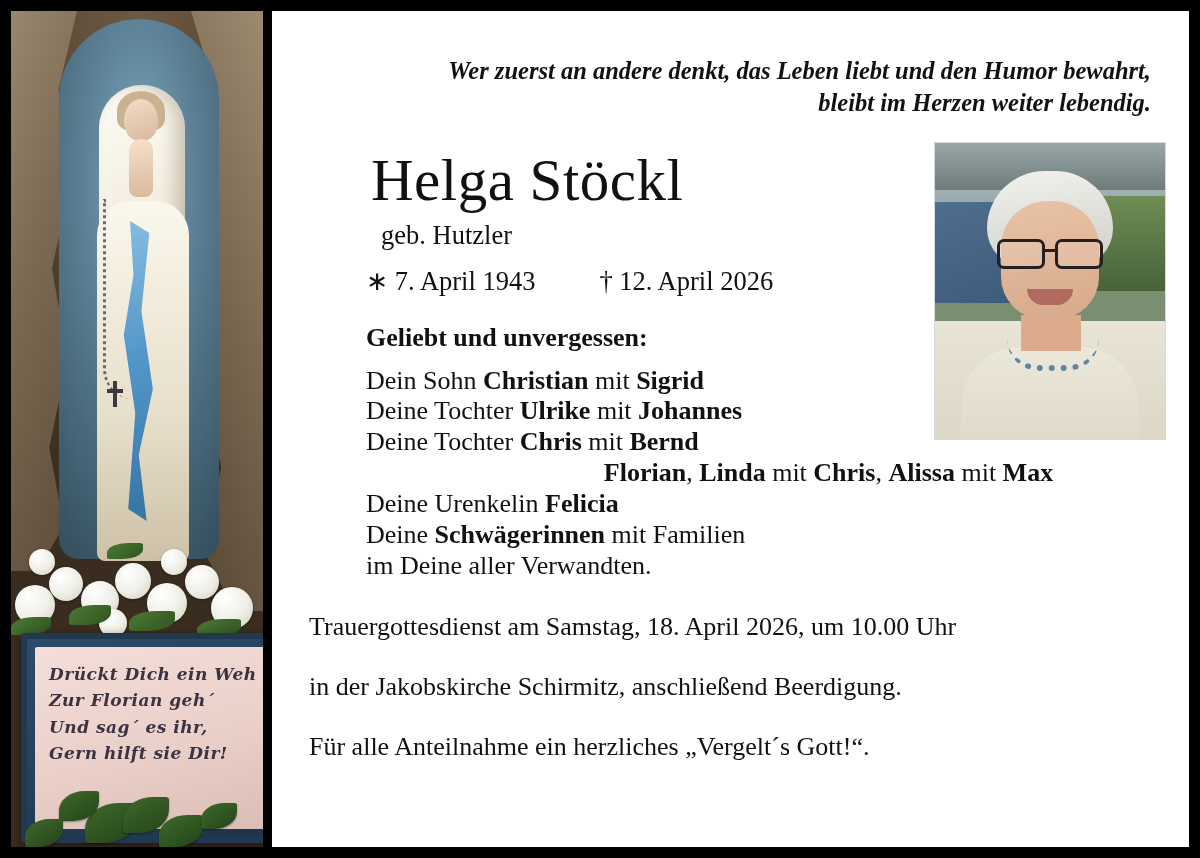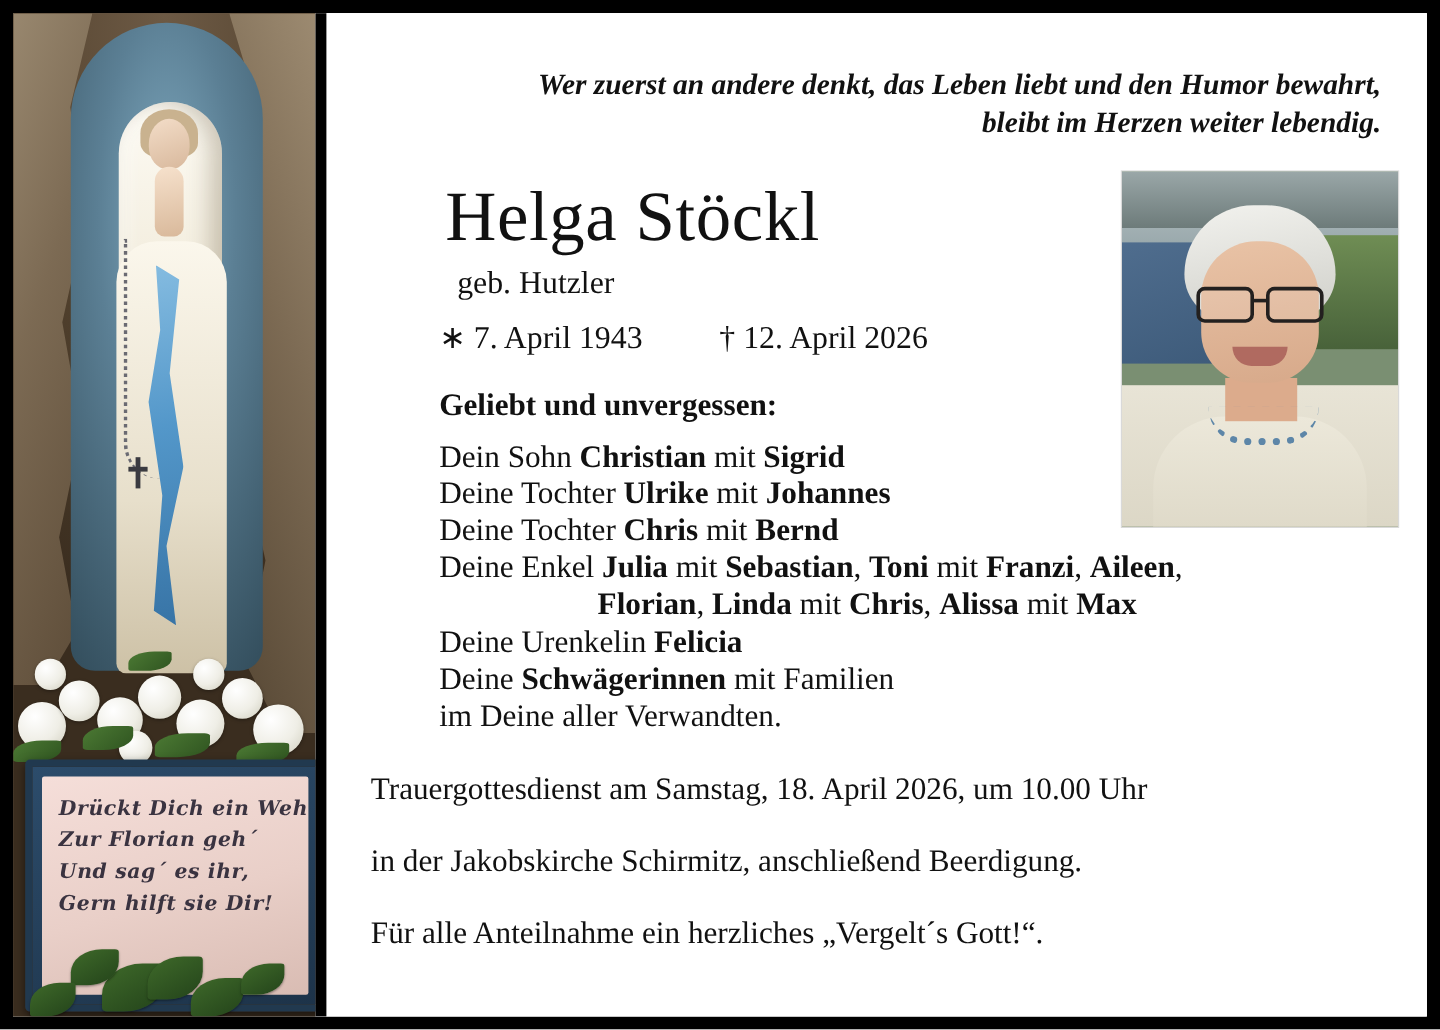--- a/index.html
+++ b/index.html
@@ -159,20 +159,21 @@
   }
   .plaque {
     position: absolute;
     left: 10px; top: 622px;
     width: 238px; height: 198px;
     background: linear-gradient(160deg, #2c4c6b 0%, #1d3349 100%);
     border: 6px solid #21394f;
     border-radius: 4px;
     z-index: 10;
     box-shadow: 0 3px 8px rgba(0,0,0,0.5);
+    padding-left: 48px;
   }
   .plaque-inner {
     position: absolute;
     inset: 8px;
     background: linear-gradient(165deg, #f5ded9 0%, #e9cfc8 55%, #d9bcb3 100%);
     border-radius: 2px;
     padding: 14px 10px 0 14px;
     box-sizing: border-box;
   }
   .plaque-line {
@@ -329,21 +330,21 @@
     margin: 28px 0 0 57px;
   }
   .places b { font-weight: 700; }
   .family {
     font-size: 26px;
     line-height: 1.19;
     margin: 26px 0 0 57px;
   }
   .family .lead { margin-bottom: 12px; font-weight: bold; }
   .family .row { white-space: nowrap; }
-  .family .indent { padding-left: 132px; }
+  .family .indent { padding-left: 132px; text-align: center; }
   .family b { font-weight: 700; }
   .service {
     font-size: 26px;
     line-height: 1.2;
     margin: 26px 0 0 0;
   }
   .service div { white-space: nowrap; margin-top: 29px; }
 </style>
 </head>
 <body>
@@ -443,21 +444,20 @@
         </div>
       </div>
 
 
       <div class="family">
         <div class="lead">Geliebt und unvergessen:</div>
         <div id="family-lines">
             <div class="row"><span>Dein Sohn </span><b>Christian</b><span> mit </span><b>Sigrid</b></div>
             <div class="row"><span>Deine Tochter </span><b>Ulrike</b><span> mit </span><b>Johannes</b></div>
             <div class="row"><span>Deine Tochter </span><b>Chris</b><span> mit </span><b>Bernd</b></div>
-            <div class="row"><span>Deine Enkel </span><b>Julia</b><span> mit </span><b>Sebastian</b><span>, </span><b>Toni</b><span> mit </span><b>Franzi</b><span>, </span><b>Aileen</b><span>,</span></div>
             <div class="row indent"><b>Florian</b><span>, </span><b>Linda</b><span> mit </span><b>Chris</b><span>, </span><b>Alissa</b><span> mit </span><b>Max</b></div>
             <div class="row"><span>Deine Urenkelin </span><b>Felicia</b></div>
             <div class="row"><span>Deine </span><b>Schwägerinnen</b><span> mit Familien</span></div>
             <div class="row"><span>im Deine aller Verwandten.</span></div>
           </div>
       </div>
 
       <div class="service">
         <div>Trauergottesdienst am Samstag, 18. April 2026, um 10.00 Uhr</div>
         <div>in der Jakobskirche Schirmitz, anschließend Beerdigung.</div>

